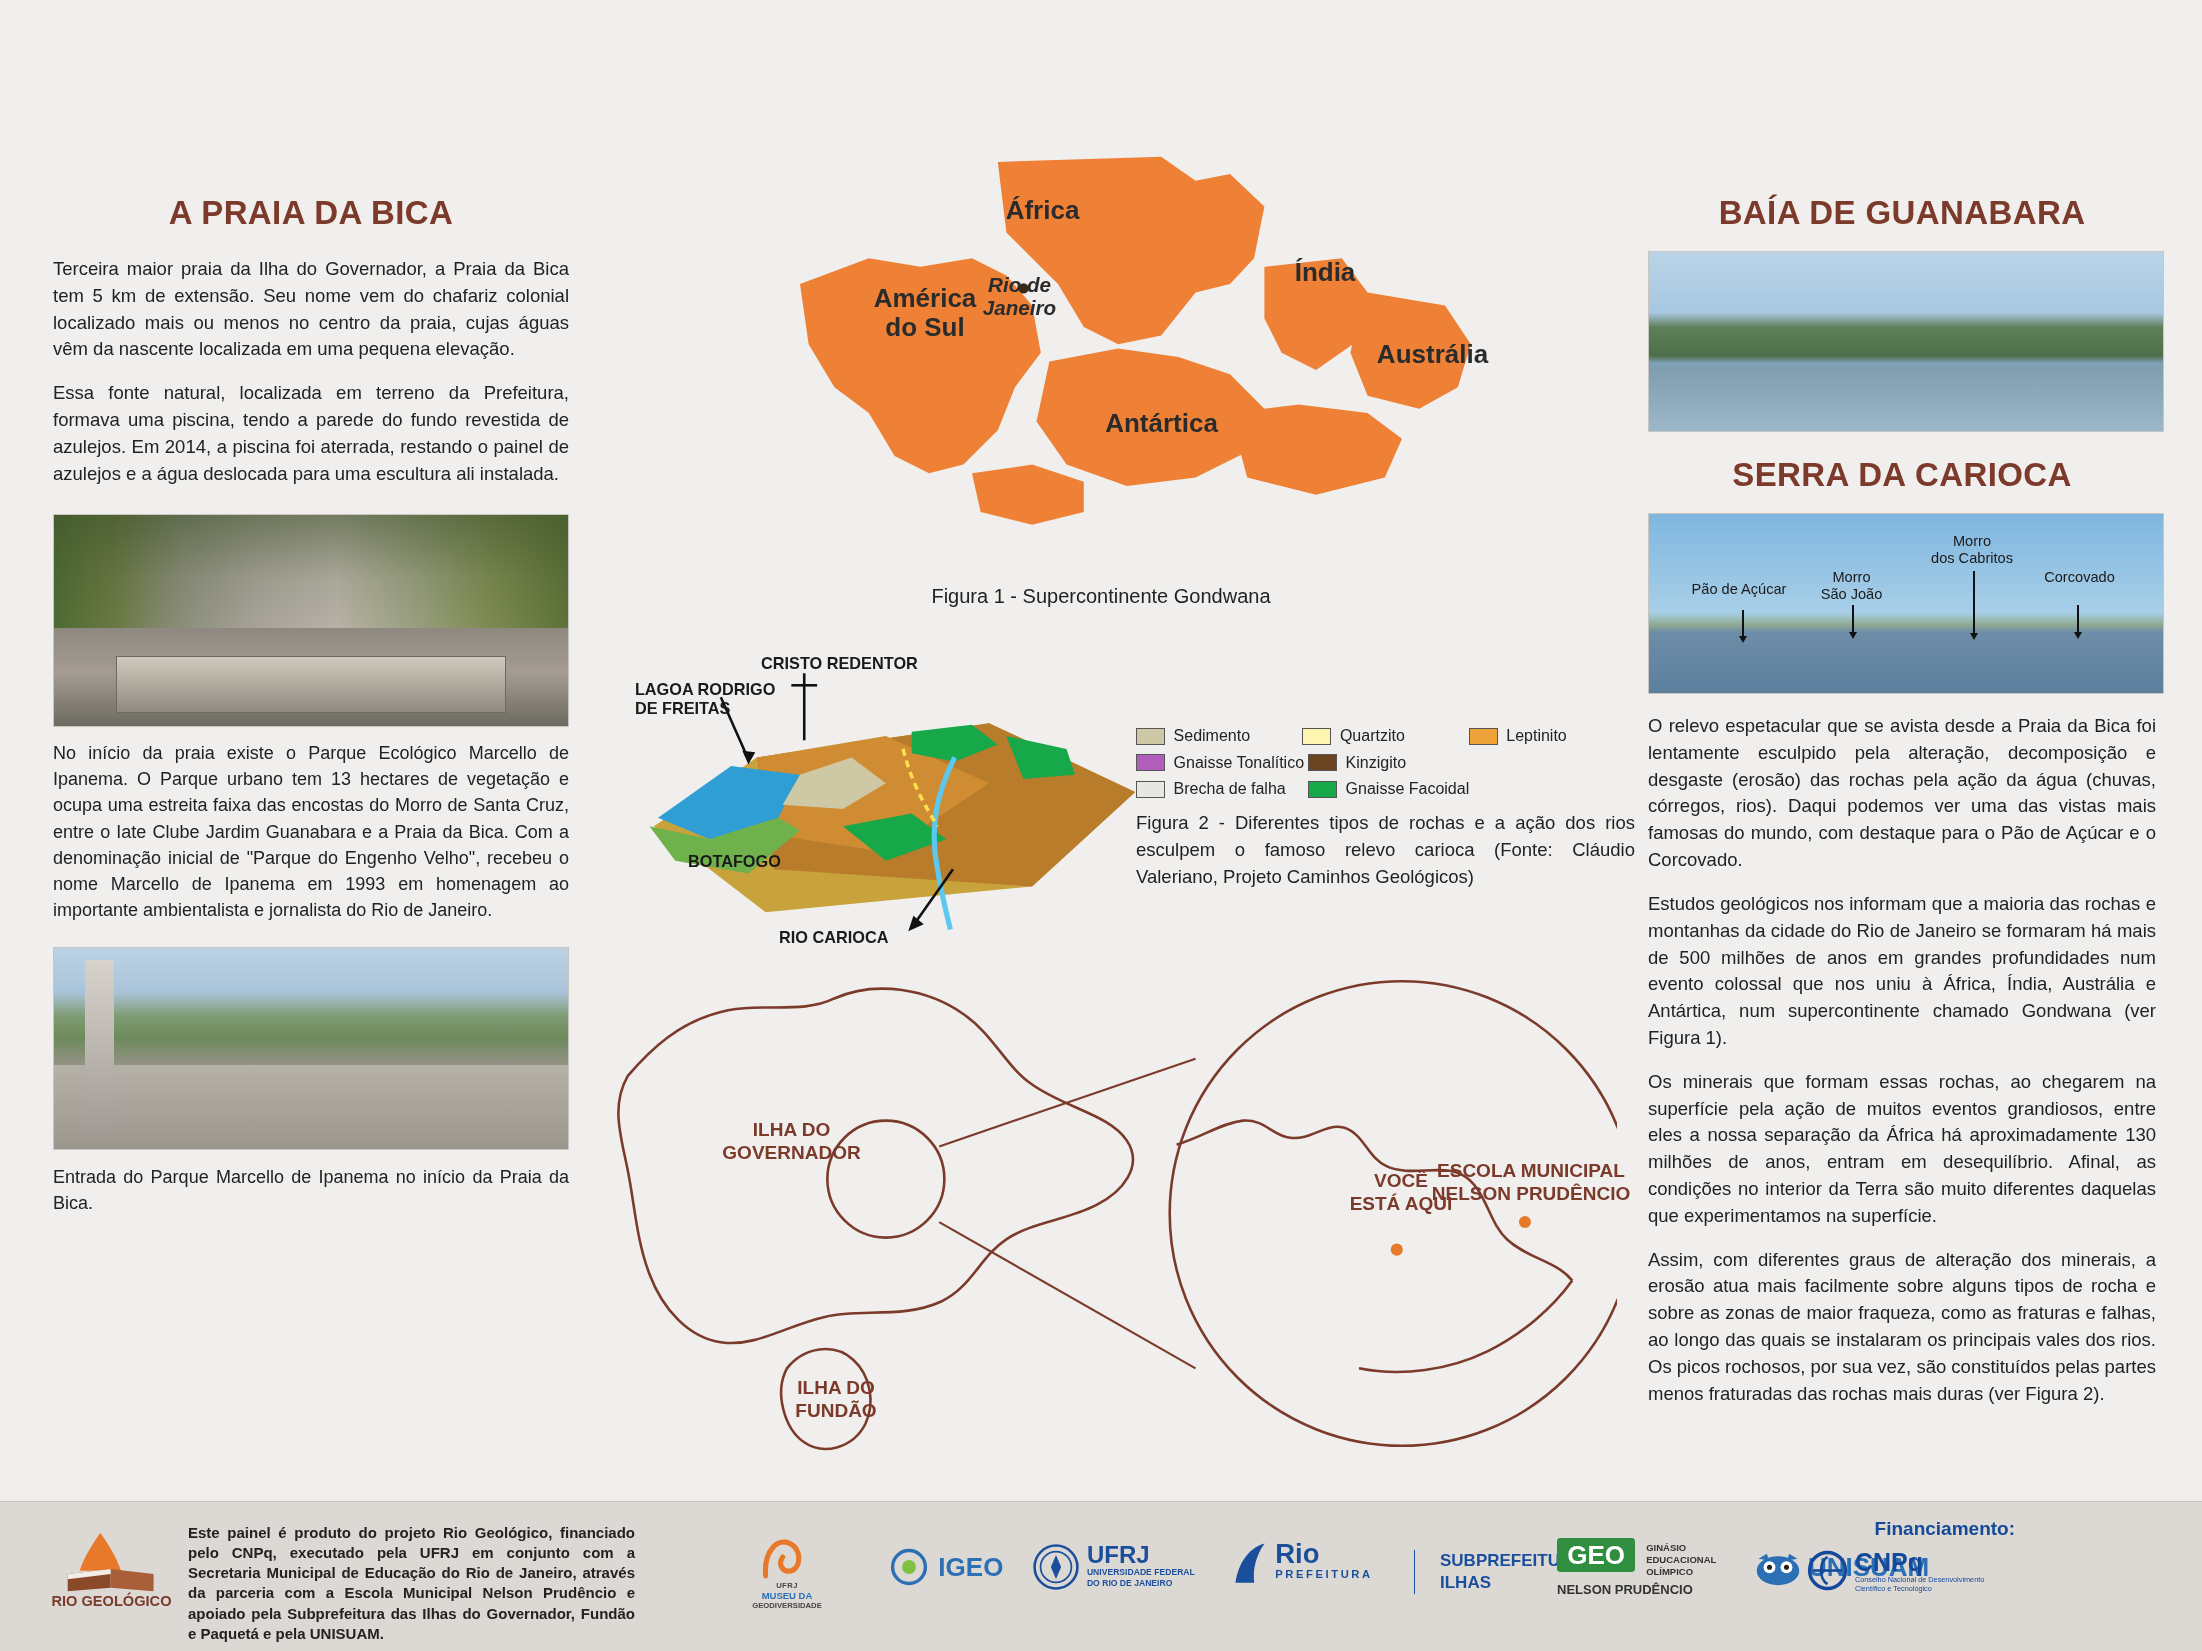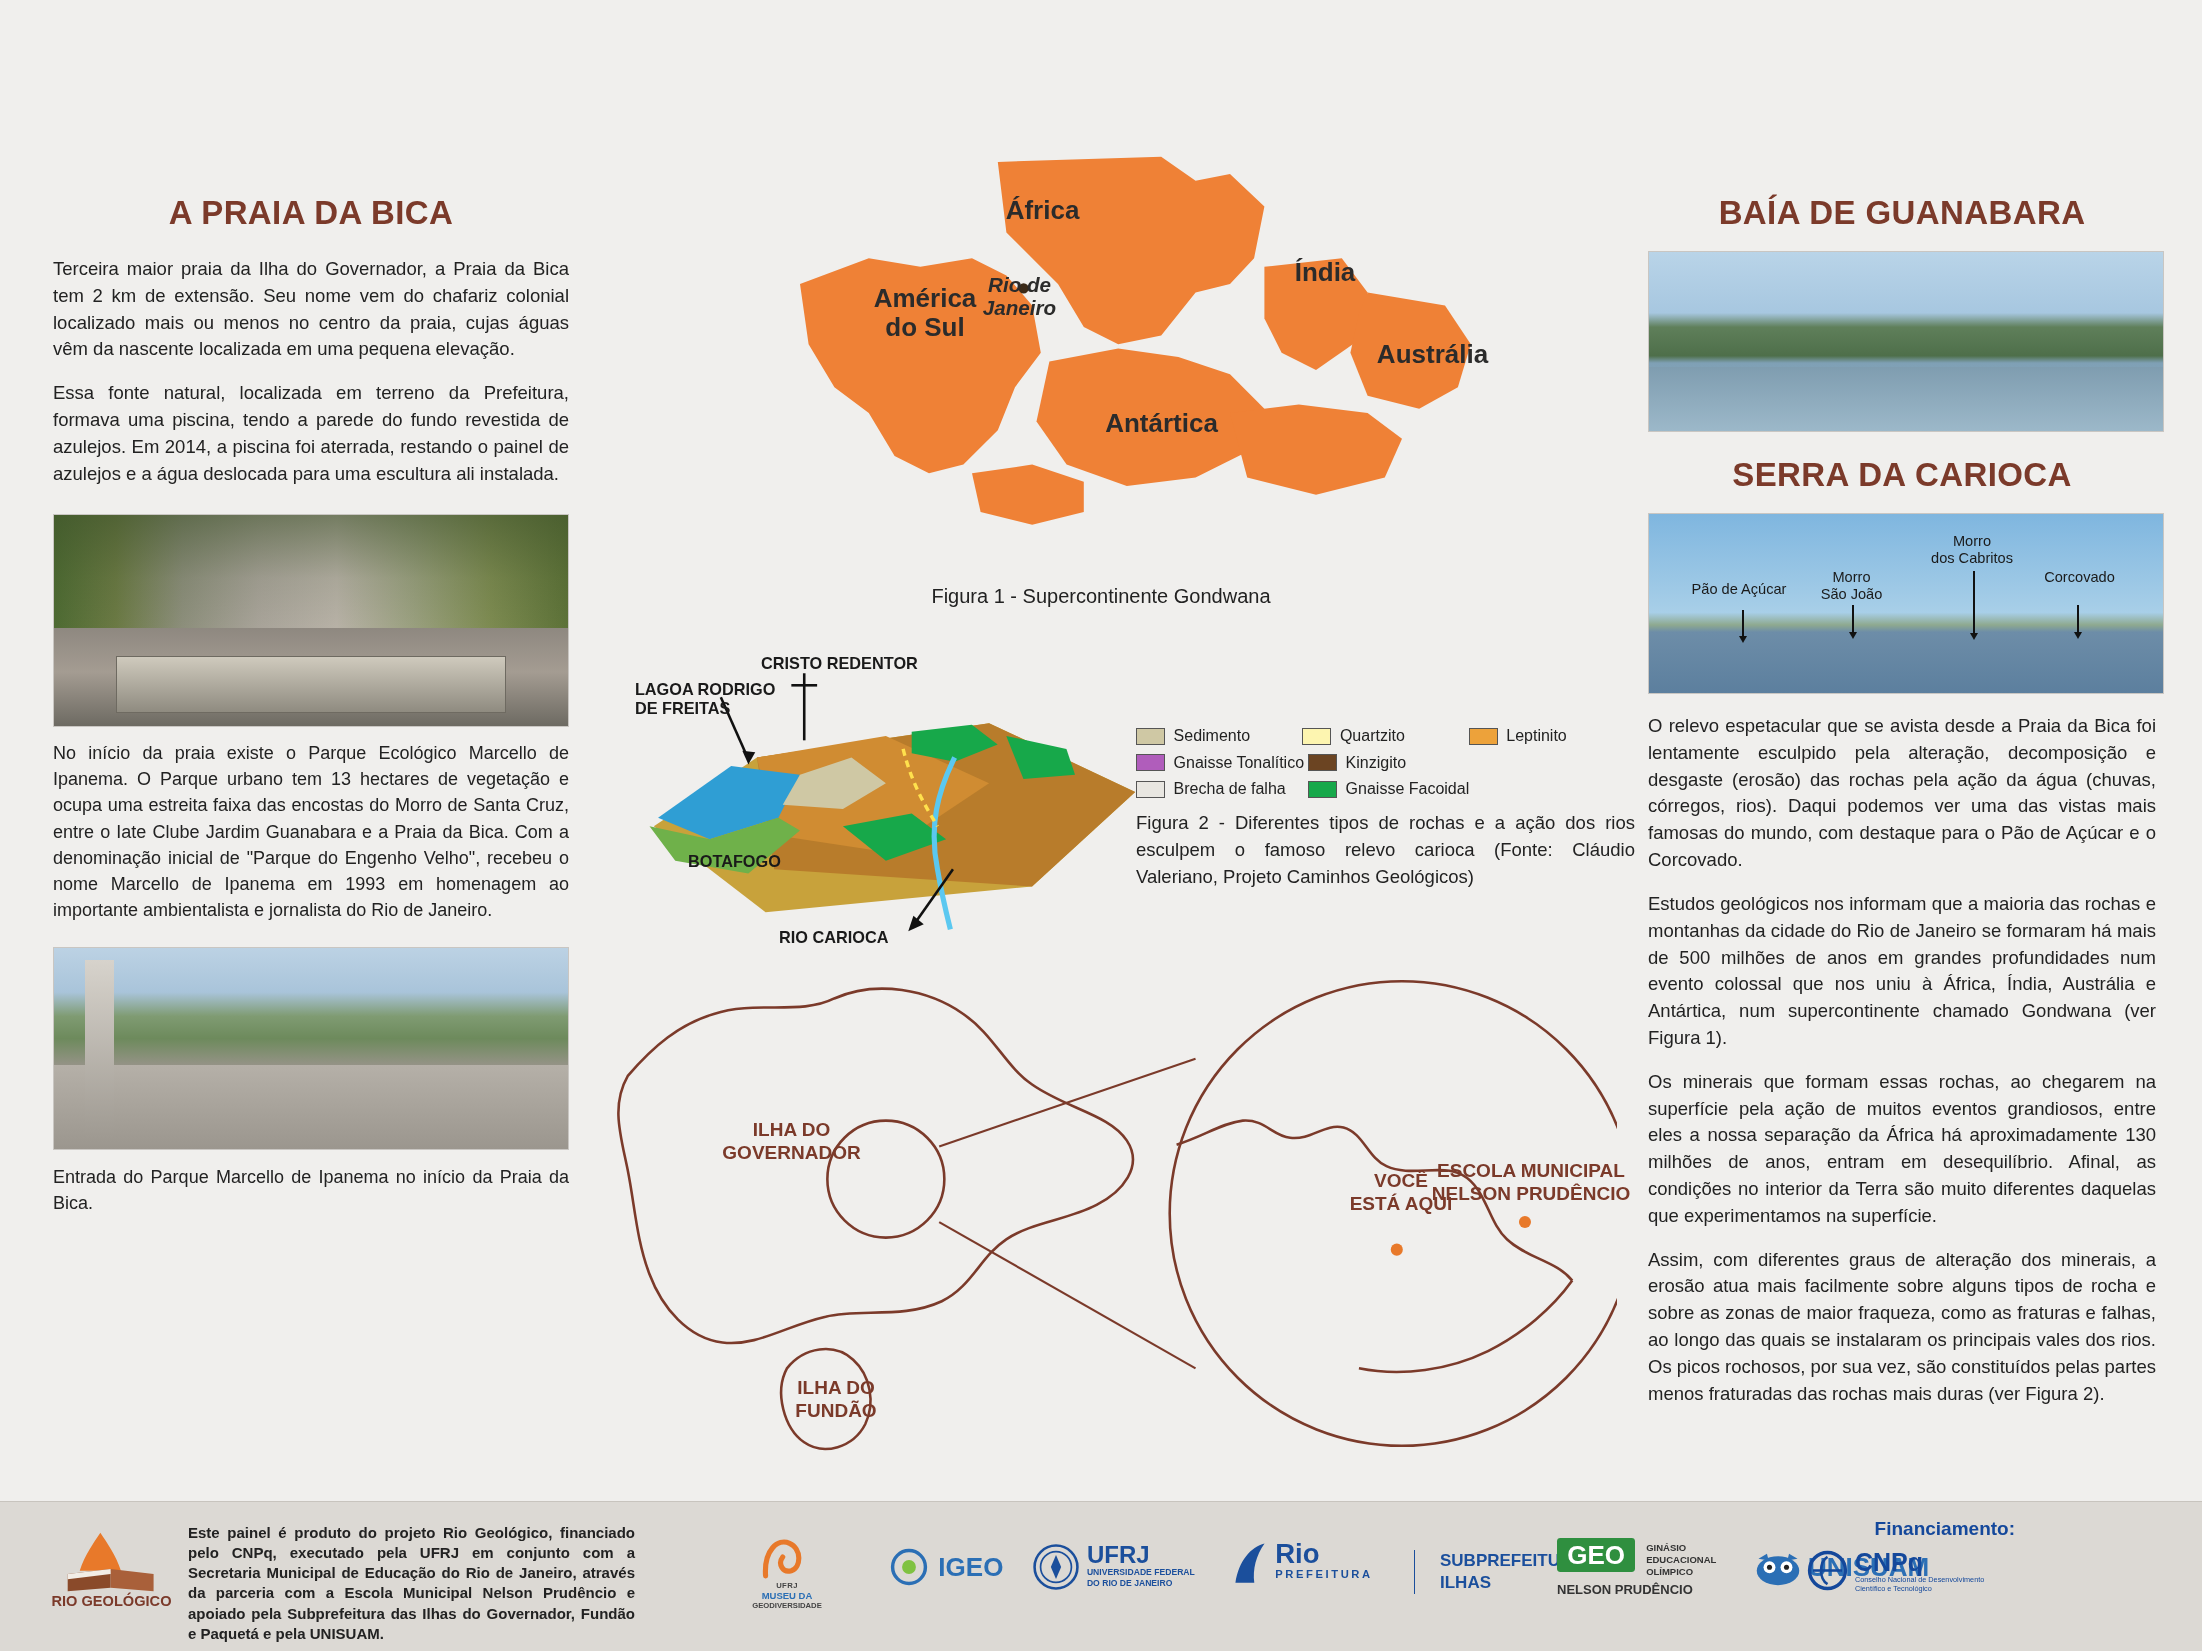--- a/index.html
+++ b/index.html
@@ -138,21 +138,21 @@
   .fin-label { position:absolute; right:188px; top:15.5px; font-size:19px; font-weight:bold; color:#14489b; }
 </style>
 </head>
 <body>
 
 <div class="poster">
 
 
   <div class="left-col">
     <div class="col-head" style="margin-bottom:24px;">A PRAIA DA BICA</div>
-    <div class="para">Terceira maior praia da Ilha do Governador, a Praia da Bica tem 2 km de extensão.  Seu nome vem do chafariz colonial localizado mais ou menos no centro da praia, cujas águas vêm da nascente localizada em  uma pequena elevação.</div>
+    <div class="para">Terceira maior praia da Ilha do Governador, a Praia da Bica tem 5 km de extensão.  Seu nome vem do chafariz colonial localizado mais ou menos no centro da praia, cujas águas vêm da nascente localizada em  uma pequena elevação.</div>
     <div class="para" style="margin-bottom:26px;">Essa fonte natural, localizada em terreno da Prefeitura, formava uma piscina, tendo a parede do fundo revestida de azulejos. Em 2014, a  piscina foi aterrada, restando o painel de azulejos e a água deslocada  para uma escultura ali instalada.</div>
 
     <div class="photo ph-bica"></div>
     <div class="caption" style="margin:13.8px 0 24px 0;">No início da praia existe o Parque Ecológico Marcello de Ipanema. O Parque urbano tem 13 hectares de vegetação e ocupa uma estreita faixa das encostas do Morro de Santa Cruz, entre o Iate Clube Jardim Guanabara e a Praia da Bica. Com a denominação inicial de "Parque do Engenho Velho", recebeu o nome Marcello de Ipanema em 1993 em homenagem ao importante ambientalista e jornalista do Rio de Janeiro.</div>
 
     <div class="photo ph-entrada"></div>
     <div class="caption" style="margin-top:13.8px;">Entrada do Parque Marcello de Ipanema no início da Praia da Bica.</div>
   </div>
 
   <div class="center-col">

